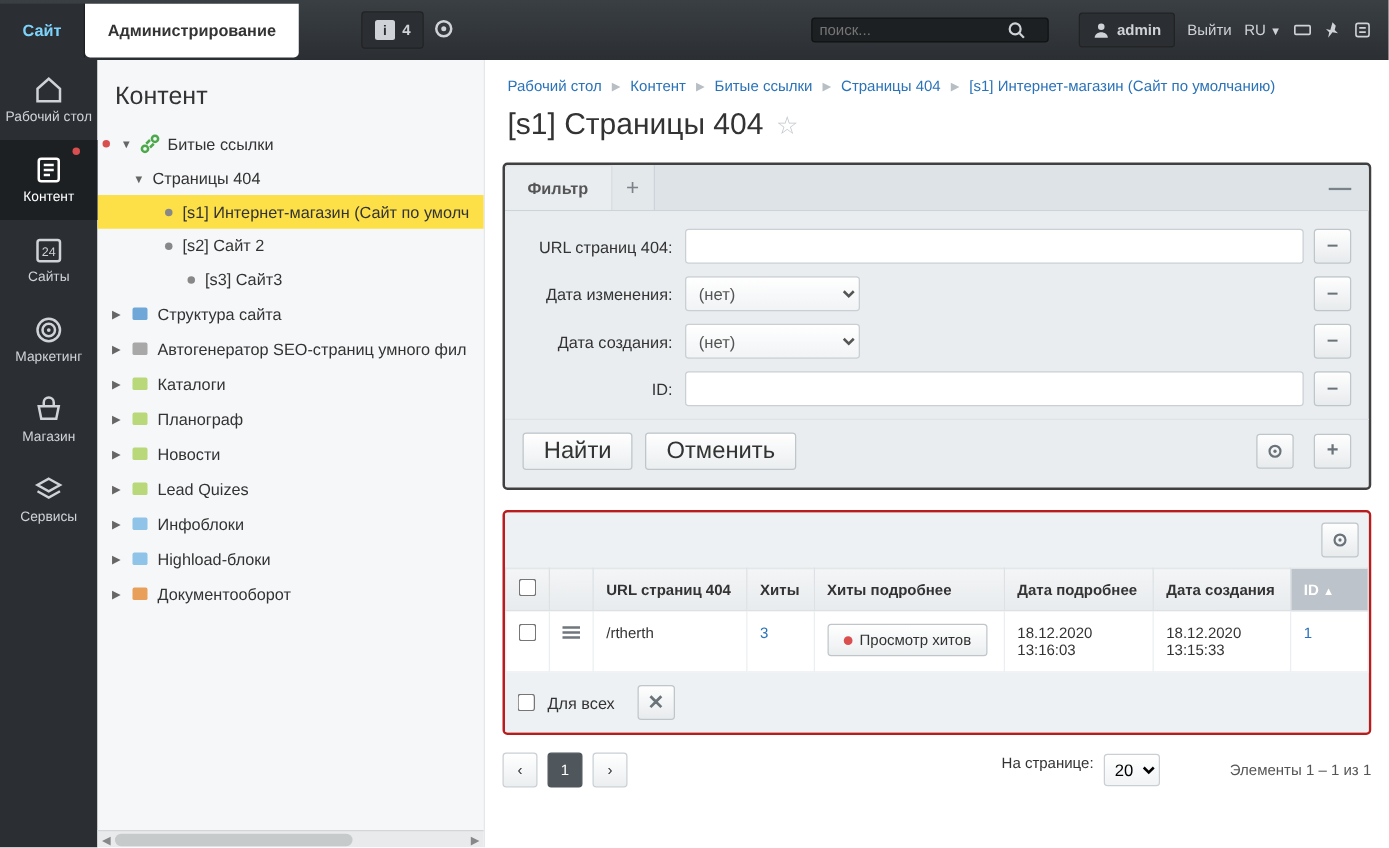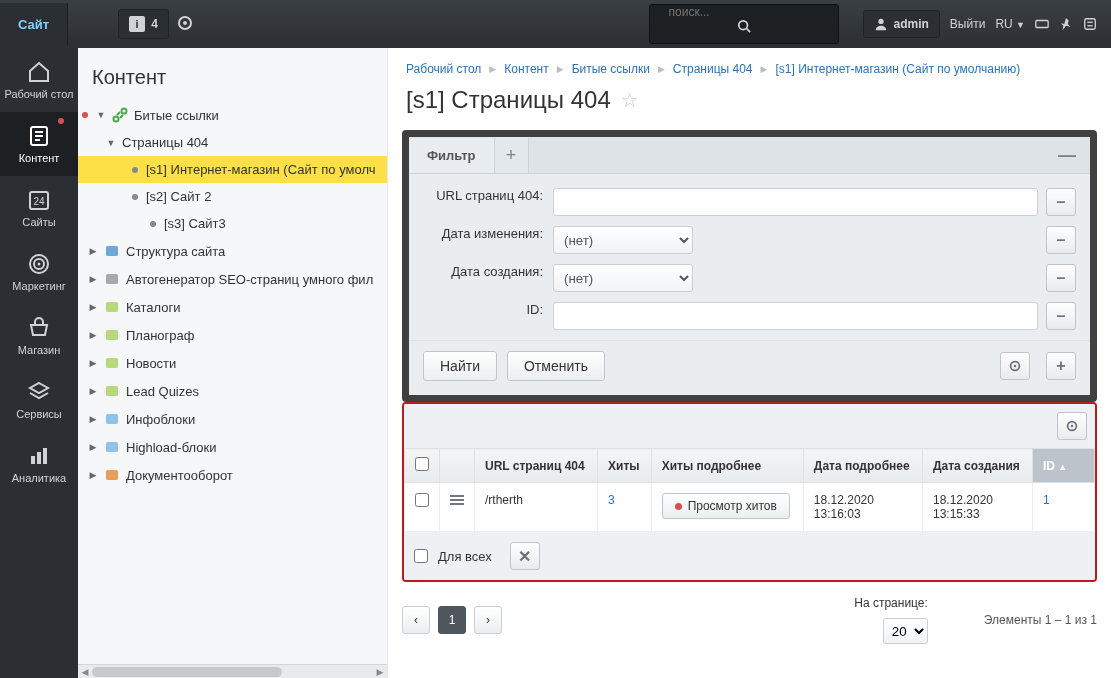--- a/index.html
+++ b/index.html
@@ -3,21 +3,21 @@
 <meta charset="utf-8">
 <style>
 * { box-sizing: border-box; margin: 0; padding: 0; }
 body { font-family: "Helvetica Neue", Arial, sans-serif; font-size: 13px; color: #333; background: #fff; }
 .topbar { display: flex; align-items: center; height: 48px; background: linear-gradient(to bottom,#3a3f44,#2b2f33); color: #cfd3d8; }
 .topbar .tab-site { background: #2b2f33; color: #7dd3fc; font-weight: bold; padding: 14px 18px; border-right: 1px solid #1d2023; cursor: pointer; }
 .topbar .tab-admin { background: #fff; color: #333; font-weight: bold; padding: 14px 18px; border-radius: 0 0 4px 4px; margin-left: 0; }
 .topbar .spacer { width: 40px; }
 .top-btn { display: flex; align-items: center; gap: 6px; padding: 6px 10px; background: #2b2f33; border:1px solid #222; border-radius: 3px; margin-left: 10px; cursor: pointer; color:#cfd3d8; font-size:12px; font-weight:bold;}
 .top-icon { display:inline-block; width:16px; height:16px; color:#cfd3d8; }
-.topbar .search { margin-left: auto; display:flex; align-items:center; background:#1d2023; border:1px solid #111; border-radius:3px; padding:0 6px; height:40px; width:190px;flex-direction:column;}
+.topbar .search { margin-left: auto; display:flex; align-items:center; background:#1d2023; border:1px solid #111; border-radius:3px; padding:0 6px; height:20px; width:190px;}
 .topbar .search input { background:transparent; border:none; color:#cfd3d8; font-size:12px; outline:none; width:150px; }
 .topbar .right { display:flex; align-items:center; gap:10px; padding:0 14px; }
 .top-link { color:#cfd3d8; font-size:12px; cursor:pointer; }
 .layout { display:flex; height:calc(100vh - 48px); min-height:630px;}
 .iconbar { width:78px; background:#2b2f33; color:#cfd3d8; display:flex; flex-direction:column; }
 .iconbar .item { display:flex; flex-direction:column; align-items:center; justify-content:center; gap:4px; padding:12px 0; font-size:11px; cursor:pointer; position:relative;}
 .iconbar .item.active { background:#1d2023; color:#fff; }
 .iconbar .item .dot { position:absolute; top:6px; right:14px; width:6px; height:6px; background:#d94f4f; border-radius:50%; }
 .iconbar svg { width:24px; height:24px; }
 .tree { width:310px; background:#f5f7f8; border-right:1px solid #e5e8ea; overflow:hidden; display:flex; flex-direction:column;}
@@ -33,62 +33,63 @@
 .scrollbar-h { height:14px; background:#e8eaec; border-top:1px solid #d3d6d8; position:relative; margin-top:auto;}
 .scrollbar-h::after{ content:""; position:absolute; left:14px; top:2px; width:190px; height:10px; background:#c6cacb; border-radius:5px;}
 .scrollbar-h .arr{position:absolute;top:0;width:14px;height:14px;display:flex;align-items:center;justify-content:center;color:#888;font-size:9px;}
 .main { flex:1; background:#fff; overflow:auto; }
 .crumbs { display:flex; gap:8px; align-items:center; padding:14px 18px 6px; font-size:12px; color:#7f8a94; flex-wrap:wrap;}
 .crumbs a { color:#2a73b8; text-decoration:none; cursor:pointer;}
 .crumbs .sep { color:#b7bec4; font-size:9px;}
 .page-title { display:flex; align-items:center; gap:10px; padding:4px 18px 16px; }
 .page-title h1 { font-size:24px; font-weight:normal; color:#333;}
 .star { color:#c2c8cd; font-size:20px; cursor:pointer;}
-.filter-box { margin:0 14px 0; border:7px solid #404040; background:#e9edf0; border-radius:4px; }
+.filter-box { margin:0 14px 16px; border:2px solid #404040; background:#e9edf0; border-radius:4px; }
 .filter-tabs { display:flex; align-items:center; background:#dde3e7; border-bottom:1px solid #cdd4d9; border-radius:4px 4px 0 0; }
 .filter-tabs .ft { padding:10px 18px; font-size:13px; font-weight:bold; color:#555; background:#e9edf0; border-right:1px solid #cdd4d9; border-radius:4px 0 0 0; }
 .filter-tabs .plus-tab { width:34px; height:36px; display:flex; align-items:center; justify-content:center; border-right:1px solid #cdd4d9; cursor:pointer; font-size:18px; color:#7a838a; background:#e3e8eb;}
 .filter-tabs .collapse { margin-left:auto; padding:0 14px; color:#7a838a; cursor:pointer; font-size:18px; font-weight:bold;}
 .filter-body { padding:14px 14px 10px; display:flex; flex-direction:column; gap:10px;}
-.frow { display:flex; }
+.frow { display:flex; align-items:center; }
 .frow label { width:130px; text-align:right; padding-right:10px; color:#333; }
 .frow .ctrl { flex:1; display:flex; align-items:center; gap:0;}
 .frow input[type=text] { flex:1; height:28px; border:1px solid #c9cfd3; border-radius:3px; padding:0 8px; background:#fff; }
 .frow select { width:140px; height:28px; border:1px solid #c9cfd3; border-radius:3px; padding:0 6px; background:linear-gradient(#fff,#f1f3f5); color:#555;}
 .sq-btn { width:30px; height:28px; margin-left:8px; display:flex; align-items:center; justify-content:center; border:1px solid #bfc6ca; border-radius:3px; background:linear-gradient(#fefefe,#e8ebed); cursor:pointer; color:#6b737a; font-weight:bold; font-size:16px;}
 .filter-actions { padding:10px 14px 14px; border-top:1px solid #dde3e7; display:flex; align-items:center; gap:10px;}
-.btn { height:30px; padding:0 16px; border:1px solid #bfc6ca; border-radius:3px; background:linear-gradient(#fff,#ebeef0); cursor:pointer; font-size:14px; color:#333;}
+.btn { height:30px; padding:0 16px; border:1px solid #bfc6ca; border-radius:3px; background:linear-gradient(#fff,#ebeef0); cursor:pointer; font-size:19px; color:#333;}
 .filter-actions .right { margin-left:auto; display:flex; gap:8px;}
 .table-wrap { margin:0 14px 14px; border:2px solid #b91c1c; border-radius:4px; overflow:hidden; background:#eef1f3;}
 .tbl-top { display:flex; padding:8px; justify-content:flex-end; background:#eef1f3;}
 table.grid { width:100%; border-collapse:collapse; background:#fff; }
 table.grid th { background:linear-gradient(#f3f5f7,#e8ebed); border:1px solid #dde1e4; padding:8px 10px; text-align:left; font-size:12px; font-weight:bold; color:#333;}
 table.grid th.sorted { background:#bcc3ca; color:#fff;}
 table.grid td { border:1px solid #eceff1; padding:10px; font-size:12px; vertical-align:top; color:#333;}
 .chk { width:14px; height:14px; }
 .hamb { display:inline-block; cursor:pointer; color:#6f777d; }
 .hamb span{display:block;width:14px;height:2px;background:#6f777d;margin:2px 0;}
 .hits-btn { display:inline-flex; align-items:center; gap:6px; height:26px; padding:0 12px; border:1px solid #bfc6ca; border-radius:3px; background:linear-gradient(#fff,#ebeef0); cursor:pointer; font-size:12px;}
 .row-dot{width:7px;height:7px;border-radius:50%;background:#d94f4f;}
 .lnk{color:#2a73b8; cursor:pointer;}
 .tbl-foot { display:flex; align-items:center; padding:10px; background:#eef1f3; gap:10px;}
 .pager { display:flex; align-items:center; gap:8px; margin:0 14px 14px;}
 .pg-btn { width:28px; height:28px; border:1px solid #c9cfd3; border-radius:3px; background:linear-gradient(#fff,#ebeef0); display:flex; align-items:center; justify-content:center; cursor:pointer; font-size:12px;}
 .pg-cur { background:#4f565c; color:#fff; border-color:#4f565c;}
 .pg-spacer { flex:1;}
-.pgsize { display:flex; align-items:flex-end; gap:8px; font-size:12px;flex-direction:column;}
+.pgsize { display:flex; align-items:flex-start; gap:8px; font-size:12px;}
 .pgsize select{height:26px; border:1px solid #c9cfd3; border-radius:3px; padding:0 4px; background:linear-gradient(#fff,#f1f3f5);}
 .total { font-size:12px; color:#555;}
 .little-icon{width:14px;height:14px;display:inline-block;}
 </style>
 </head>
 <body>
 
 <div class="topbar">
   <div class="tab-site">Сайт</div>
+  <div class="tab-admin">Администрирование</div>
   <div class="spacer"></div>
   <div class="top-btn">
     <svg class="top-icon" viewBox="0 0 16 16">
         <rect width="16" height="16" rx="2" fill="#cfd3d8"></rect>
         <text x="8" y="12" text-anchor="middle" font-size="11" font-weight="bold" fill="#2b2f33">i</text>
       </svg>
     <span>4</span>
   </div>
   <div style="margin-left:8px;cursor:pointer">
     <svg class="top-icon" viewBox="0 0 16 16">
@@ -169,28 +170,20 @@
           <path d="M8 9V6a4 4 0 018 0v3" fill="none" stroke="#cfd3d8" stroke-width="2"></path>
         </svg>
       <span>Магазин</span>
     </div>
     <div class="item">
       <svg viewBox="0 0 24 24">
           <path d="M12 3l9 5-9 5-9-5z" fill="none" stroke="#cfd3d8" stroke-width="2"></path>
           <path d="M3 13l9 5 9-5" fill="none" stroke="#cfd3d8" stroke-width="2"></path>
         </svg>
       <span>Сервисы</span>
-    </div>
-    <div class="item">
-      <svg viewBox="0 0 24 24">
-          <rect x="4" y="12" width="4" height="8" fill="#cfd3d8"></rect>
-          <rect x="10" y="8" width="4" height="12" fill="#cfd3d8"></rect>
-          <rect x="16" y="4" width="4" height="16" fill="#cfd3d8"></rect>
-        </svg>
-      <span>Аналитика</span>
     </div>
   </div>
 
   <div class="tree">
     <h2>Контент</h2>
     <ul>
       <li>
         <div class="tree-row" style="padding-left:4px">
           <span class="dot-r"></span>
           <span class="tri">▼</span>

